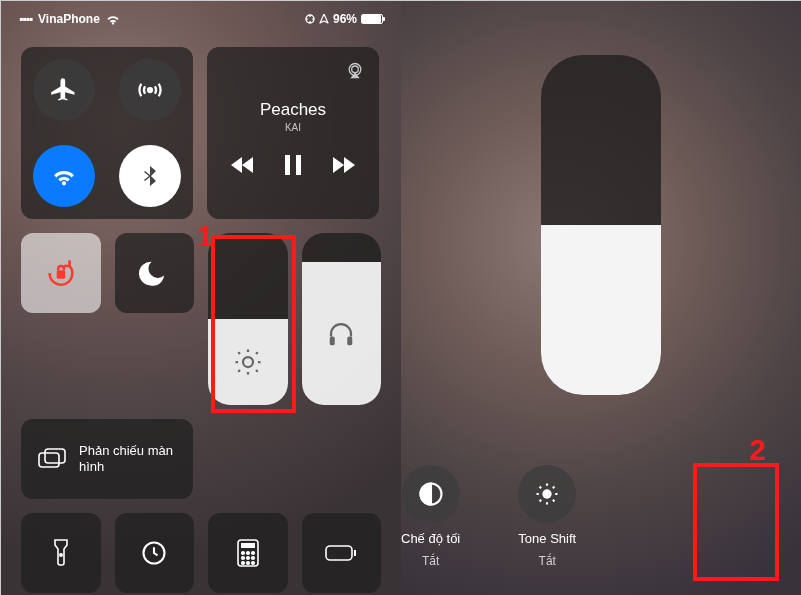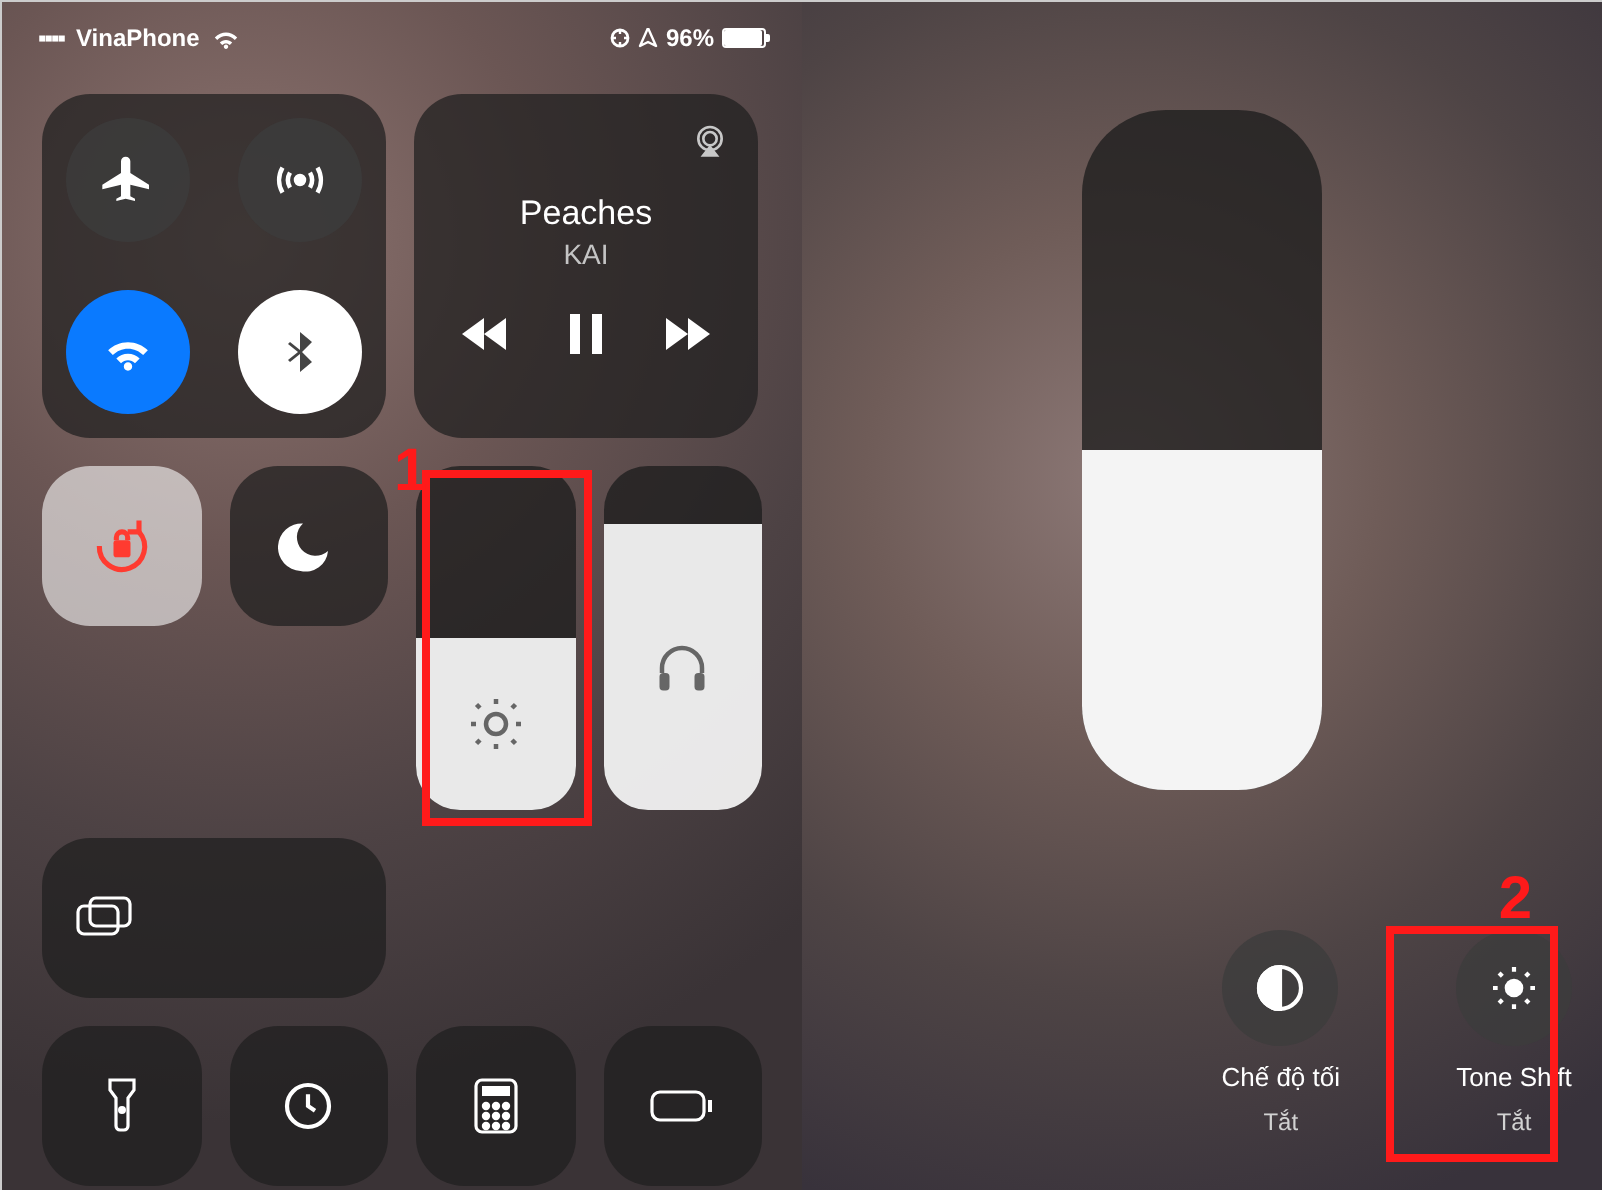--- a/index.html
+++ b/index.html
@@ -14,47 +14,47 @@
 .status .sig{margin-left:18px;letter-spacing:-1px}
 .status .carrier{margin-left:6px}
 .status .wifi{margin-left:6px}
 .status .spacer{flex:1}
 .status .right{display:flex;align-items:center;gap:4px;margin-right:18px}
 .batt{width:22px;height:10px;border:1px solid #fff;border-radius:2px;position:relative}
 .batt:after{content:"";position:absolute;right:-3px;top:2px;width:2px;height:4px;background:#fff;border-radius:0 1px 1px 0}
 .batt i{display:block;height:100%;width:96%;background:#fff;border-radius:1px}
 .grid{position:absolute;left:20px;top:46px;width:360px}
 .row{display:flex;gap:14px;margin-bottom:14px}
-.tile{background:rgba(30,30,30,.72);border-radius:24px;position:relative}
+.tile{background:rgba(30,30,30,.72);border-radius:12px;position:relative}
 .tile.light{background:rgba(250,250,250,.6)}
 .conn{width:172px;height:172px;display:grid;grid-template-columns:1fr 1fr;grid-template-rows:1fr 1fr;place-items:center}
 .circ{width:62px;height:62px;border-radius:50%;display:flex;align-items:center;justify-content:center;color:#fff}
 .circ.dark{background:rgba(60,60,60,.78)}
 .circ.blue{background:#0a7aff}
 .circ.white{background:#fff;color:#333}
 .music{width:172px;height:172px;display:flex;flex-direction:column;align-items:center;justify-content:center;color:#fff}
 .airplay{position:absolute;top:14px;right:14px;color:#c8c8c8}
 .mtitle{font-size:17px;font-weight:500;margin-top:8px}
-.martist{font-size:14px;color:#c4c4c4;margin-top:2px}
+.martist{font-size:10px;color:#c4c4c4;margin-top:2px}
 .controls{display:flex;gap:30px;margin-top:22px;align-items:center}
 .lock{width:80px;height:80px;display:flex;align-items:center;justify-content:center;color:#ff3b30}
 .dnd{width:80px;height:80px;display:flex;align-items:center;justify-content:center;color:#fff}
 .annot{position:absolute;color:#ff1a1a;font-size:30px;font-weight:800;z-index:20}
 .redbox{position:absolute;border:4px solid #ff1a1a;z-index:19}
 .slider{width:80px;height:172px;position:relative;border-radius:22px;overflow:hidden;background:rgba(30,30,30,.78)}
 .slider .fill{position:absolute;left:0;right:0;bottom:0;background:rgba(250,250,250,.92);display:flex;align-items:center;justify-content:center;color:#555}
 .brightness .fill{height:50%}
 .volume .fill{height:83%}
 .mirror{width:172px;height:80px;display:flex;align-items:center;gap:12px;padding:0 16px;color:#fff}
 .mirror .txt{font-size:13px;line-height:1.25}
 .sm{width:80px;height:80px;display:flex;align-items:center;justify-content:center;color:#fff}
 
 .bigslider{position:absolute;left:140px;top:54px;width:120px;height:340px;border-radius:42px;background:rgba(30,30,30,.78);overflow:hidden}
 .bigslider .fill2{position:absolute;left:0;right:0;bottom:0;height:50%;background:rgba(255,255,255,.95)}
-.opts{position:absolute;left:0;right:16px;bottom:28px;display:flex;justify-content:flex-end;gap:58px}
+.opts{position:absolute;left:0;right:0;bottom:28px;display:flex;justify-content:flex-start;gap:58px}
 .opt{display:flex;flex-direction:column;align-items:center;gap:8px;color:#fff}
 .opt .oc{width:58px;height:58px;border-radius:50%;background:rgba(60,60,60,.78);display:flex;align-items:center;justify-content:center;color:#fff}
 .opt.blue .oc{background:#1668ff}
 .opt .lbl{font-size:13px;font-weight:500;text-align:center}
 .opt .sub{font-size:12px;color:#d2d2d2;text-align:center}
 svg{display:block}
 </style>
 </head>
 <body>
 
@@ -183,20 +183,21 @@
     </div>
 
     <div class="row">
       <div class="tile mirror">
         <span>
           <svg width="30" height="24" viewBox="0 0 30 24" fill="none" stroke="#fff" stroke-width="1.6">
                 <rect x="2" y="6" width="20" height="14" rx="3"></rect>
                 <rect x="8" y="2" width="20" height="14" rx="3"></rect>
               </svg>
         </span>
+        <div class="txt">Phản chiếu màn hình</div>
       </div>
     </div>
 
     <div class="row">
       <div class="tile sm">
         <svg width="18" height="32" viewBox="0 0 18 32" fill="none" stroke="#fff" stroke-width="1.6">
               <path d="M3 3h12v5l-3 4v14a2 2 0 01-2 2H8a2 2 0 01-2-2V12L3 8V3z"></path>
               <circle cx="9" cy="18" r="1.2" fill="#fff"></circle>
             </svg>
       </div>

